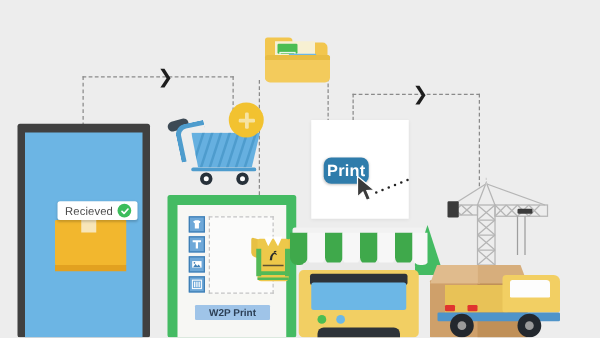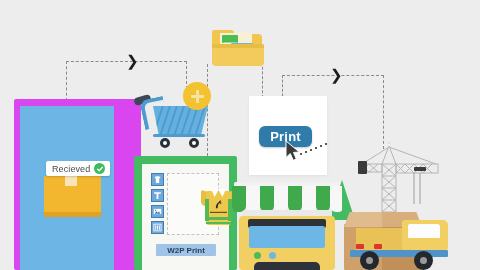--- a/index.html
+++ b/index.html
@@ -8,21 +8,21 @@
   #stage{position:relative;width:480px;height:270px;background:#ededed;overflow:hidden;}
   .abs{position:absolute;}
 
   
   .dash-h{position:absolute;height:0;border-top:1.5px dashed #8a8a8a;}
   .dash-v{position:absolute;width:0;border-left:1.5px dashed #8a8a8a;}
   .chev{position:absolute;font-size:15px;line-height:15px;color:#1d1d1d;font-weight:bold;
         font-family:"DejaVu Sans",sans-serif;}
 
   
-  #tablet{left:14px;top:99px;width:106px;height:171px;background:#d946ef;border-radius:2px;padding-left:21px;}
+  #tablet{left:14px;top:99px;width:106px;height:171px;background:#404040;border-radius:2px;}
   #tablet-screen{position:absolute;left:6px;top:7px;width:94px;height:164px;background:#6cb5e4;}
   #recv-badge{position:absolute;left:26px;top:55px;background:#ffffff;border-radius:2px;
       padding:2px 5px 2px 6px;display:flex;align-items:center;gap:4px;
       box-shadow:0 1px 2px rgba(0,0,0,.18);}
   #recv-badge .txt{font-size:9px;color:#4a4a4a;letter-spacing:.1px;white-space:nowrap;}
   .check-circle{width:11px;height:11px;border-radius:50%;background:#3bbd5b;
       display:flex;align-items:center;justify-content:center;}
   .check-circle svg{display:block;}
   
   #parcel{position:absolute;left:24px;top:70px;width:57px;height:36px;background:#f2b72e;border-radius:1px;}
@@ -76,21 +76,21 @@
   .polo-collarL{position:absolute;left:9px;top:2px;width:8px;height:8px;background:#ffffff;
       clip-path:polygon(0 0,100% 0,45% 100%);}
   .polo-collarR{position:absolute;left:16px;top:2px;width:8px;height:8px;background:#ffffff;
       clip-path:polygon(0 0,100% 0,55% 100%);}
   .polo-logo{position:absolute;left:11px;top:13px;width:11px;height:10px;}
   .polo-txt{position:absolute;left:8px;top:24px;width:17px;height:3px;}
 
   
   #sheet{left:249px;top:96px;width:78px;height:79px;background:#ffffff;
       box-shadow:0 1px 3px rgba(0,0,0,.06);}
-  #print-btn{position:absolute;left:259px;top:126px;width:53px;height:21px;border-radius:6px;
+  #print-btn{position:absolute;left:259px;top:126px;width:36px;height:21px;border-radius:6px;
       background:#2f7cab;display:flex;align-items:center;justify-content:center;
       box-shadow:0 1px 2px rgba(0,0,0,.22);}
   #print-btn span{color:#ffffff;font-size:13px;font-weight:bold;letter-spacing:.2px;}
   #cursor{position:absolute;left:285px;top:140px;width:18px;height:22px;}
   .click-dots{position:absolute;left:300px;top:143px;width:32px;height:14px;}
   .click-dots i{position:absolute;width:2px;height:2px;background:#232323;border-radius:50%;}
 
   
   #shop{left:232px;top:176px;width:110px;height:94px;}
   .awning{position:absolute;left:0;top:10px;width:110px;height:26px;overflow:hidden;}

